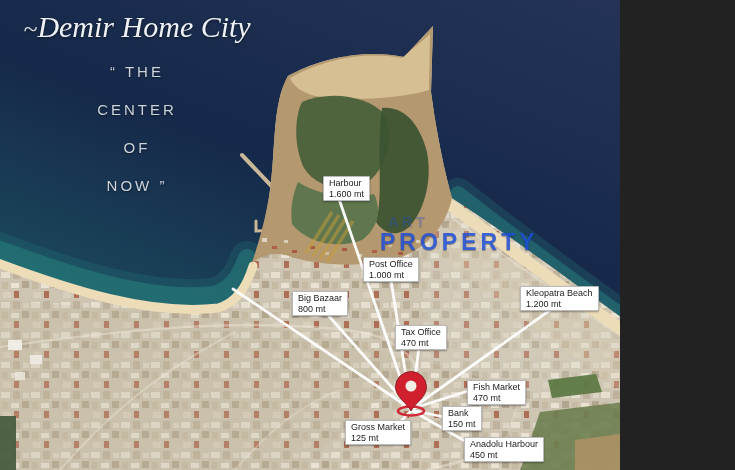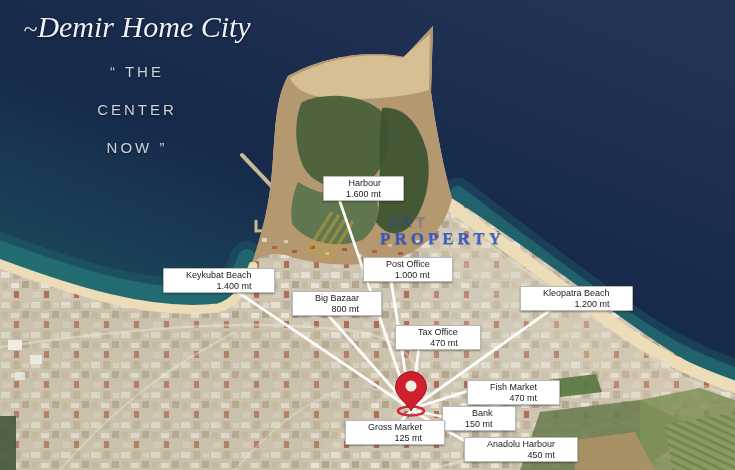--- a/index.html
+++ b/index.html
@@ -1,17 +1,17 @@
 <!DOCTYPE html>
 <html><head>
 <meta charset="utf-8">
 <style>
   html,body{margin:0;padding:0;background:#222;}
   #stage{
-    position:relative;width:735px;height:470px;overflow:hidden;
+    position:relative;width:620px;height:470px;overflow:hidden;
     font-family:"Liberation Sans",sans-serif;
     background:#cfc6b4;
   }
   #map-svg{position:absolute;left:0;top:0;z-index:0;display:block;}
 
   
   .brand{
     position:absolute;left:8px;top:10px;width:258px;z-index:3;
     text-align:center;color:#e9ecf2;pointer-events:none;
   }
@@ -29,29 +29,29 @@
   }
 
   
   .watermark-text{
     position:absolute;z-index:2;pointer-events:none;
     font-weight:bold;color:#1d4ed8;
     text-shadow:0 1px 1px rgba(40,25,0,.45);
     white-space:nowrap;
     margin-left:36px;
   }
-  #wm-main{left:344px;top:229px;font-size:17px;letter-spacing:4px;opacity:.85;font-family:Liberation Serif, serif;}
+  #wm-main{left:344px;top:229px;font-size:23px;letter-spacing:4px;opacity:.85;}
   #wm-ghost{left:352px;top:213px;font-size:15px;letter-spacing:3px;opacity:.32;}
 
   
   .map-label{
     position:absolute;z-index:4;
     background:#ffffff;color:#1b1b1b;
     border:1px solid #b9b9b9;border-radius:1px;
-    padding:1px 22px;text-align:right;white-space:nowrap;
+    padding:1px 5px;text-align:left;white-space:nowrap;
     font-size:9px;line-height:10.5px;
     box-shadow:0 1px 2px rgba(0,0,0,.35);
   }
   .map-label .loc-name,.map-label .loc-dist{display:block;}
 </style>
 </head>
 <body>
 
 <div id="stage">
 
@@ -177,39 +177,36 @@
       <path d="M411 411 C406 402 395.5 397 395.5 387 A15.5 15.5 0 1 1 426.5 387 C426.5 397 416 402 411 411 Z" fill="#d0202e" stroke="#7e1118" stroke-width="0.8"></path>
       <circle cx="411" cy="386" r="5.5" fill="#f3efe6"></circle>
     </g>
   </svg>
 
   <div class="brand">
     <div class="brand-logo"><span class="swash">~</span><span>Demir Home City</span></div>
     <div class="brand-tagline">
       <div class="tagline-line">“ THE</div>
       <div class="tagline-line">CENTER</div>
+      <div class="tagline-line">OF</div>
       <div class="tagline-line">NOW ”</div>
     </div>
   </div>
 
   <div class="watermark-text" id="wm-ghost">ART</div>
   <div class="watermark-text" id="wm-main">PROPERTY</div>
 
   <div class="map-label" style="left:323px;top:176px;">
     <span class="loc-name">Harbour</span>
     <span class="loc-dist">1.600 mt</span>
   </div>
   <div class="map-label" style="left:363px;top:257px;">
     <span class="loc-name">Post Office</span>
     <span class="loc-dist">1.000 mt</span>
   </div>
-  <div class="map-label" style="left:163px;top:268px;">
-    <span class="loc-name">Keykubat Beach</span>
-    <span class="loc-dist">1.400 mt</span>
-  </div>
   <div class="map-label" style="left:292px;top:291px;">
     <span class="loc-name">Big Bazaar</span>
     <span class="loc-dist">800 mt</span>
   </div>
   <div class="map-label" style="left:520px;top:286px;">
     <span class="loc-name">Kleopatra Beach</span>
     <span class="loc-dist">1.200 mt</span>
   </div>
   <div class="map-label" style="left:395px;top:325px;">
     <span class="loc-name">Tax Office</span>

